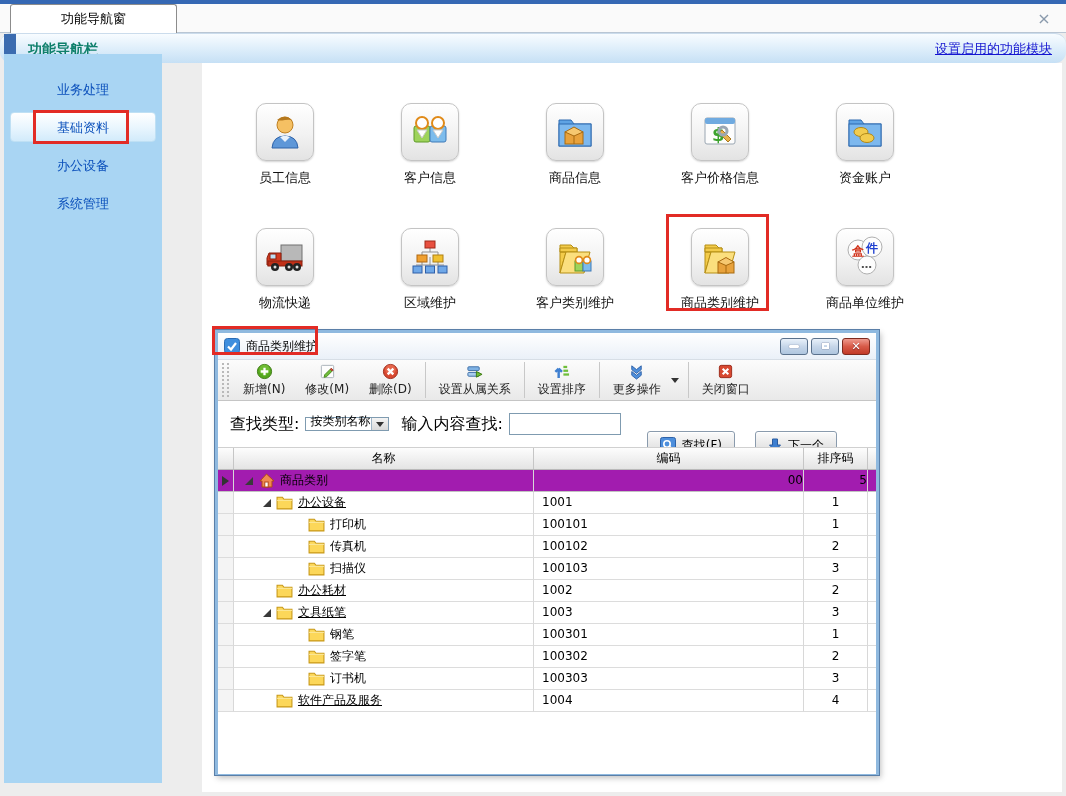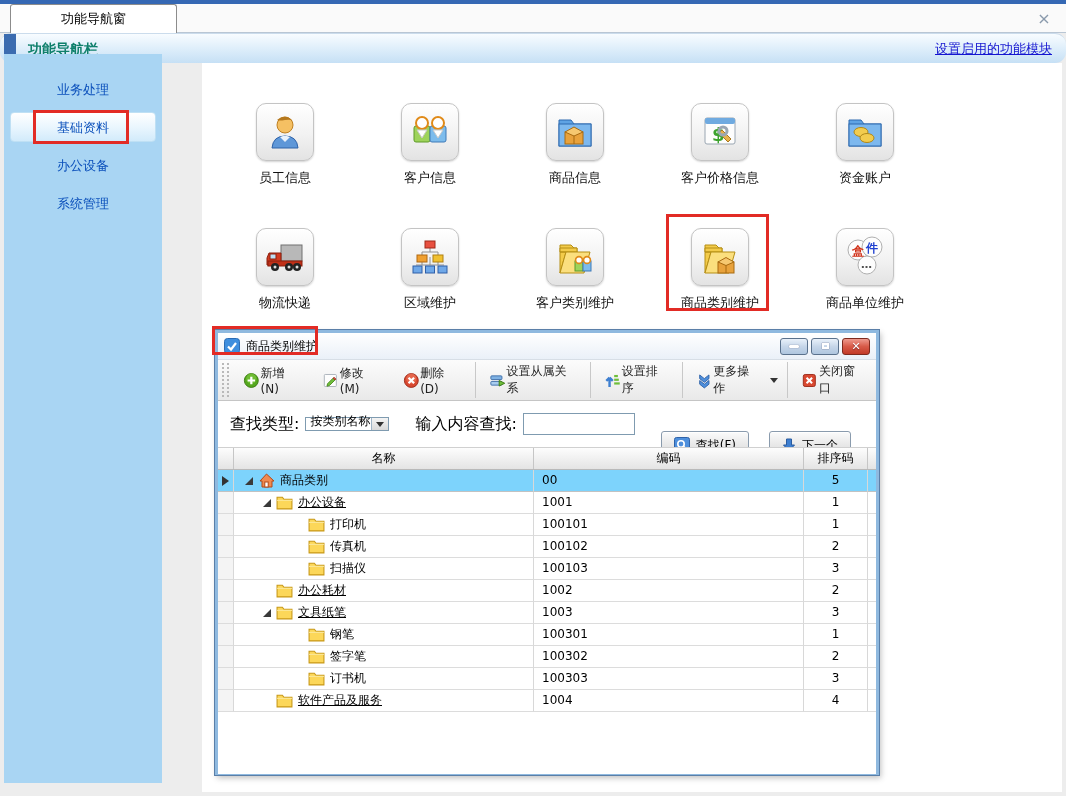--- a/index.html
+++ b/index.html
@@ -50,21 +50,21 @@
           background:linear-gradient(180deg,#E9F1FA 0%,#C6D6E9 50%,#AFC6DF 100%); cursor:pointer; }
   .wbtn.close { background:linear-gradient(180deg,#EE9A8E 0%,#D75A48 50%,#C23A28 100%); border-color:#7E2A1E; }
   .wbtn .bar { width:10px; height:3px; background:#FFF; border-radius:1px; box-shadow:0 0 1px #446; }
   .wbtn .sq { width:7px; height:6px; border:2px solid #FFF; box-shadow:0 0 1px #446; }
   .wbtn .x { color:#FFF; font-size:11px; font-weight:bold; line-height:1; text-shadow:0 1px 1px #722; }
 
   
   .dtoolbar { height:42px; background:linear-gradient(180deg,#FCFCFC,#E9E9E9); border-top:1px solid #D7DEE6; border-bottom:1px solid #C5C5C5;
               display:flex; align-items:stretch; padding-left:4px; }
   .grip { width:7px; margin:3px 4px 3px 0; border-left:2px dotted #B9B9B9; border-right:2px dotted #B9B9B9; }
-  .tbtn { display:flex; flex-direction:row; align-items:center; justify-content:center; gap:1px; padding:2px 10px;
+  .tbtn { display:flex; flex-direction:column; align-items:center; justify-content:center; gap:1px; padding:2px 10px;
           font-size:12px; color:#222; cursor:pointer; }
   .tbtn svg { width:17px; height:17px; }
   .tsep { width:1px; background:#C8C8C8; margin:2px 3px; }
   .caret { display:flex; align-items:center; padding-right:6px; cursor:pointer; }
   .caret::after { content:""; border-left:4px solid transparent; border-right:4px solid transparent; border-top:5px solid #333; }
 
   
   .srow { height:46px; display:flex; align-items:center; padding-left:12px; gap:6px; background:#FFF; }
   .slabel { font-size:16px; }
   .combo { width:84px; height:14px; border:1px solid #7F9BB0; background:#FFF; display:flex; align-items:flex-end; cursor:pointer; }
@@ -76,21 +76,21 @@
   .sbtn { height:28px; border:1px solid #8A9BAD; border-radius:3px; background:linear-gradient(180deg,#FBFBFB 0%,#E8E8E8 50%,#D7D7D7 100%);
           display:flex; align-items:center; gap:6px; padding:0 12px; font-size:12px; cursor:pointer; box-shadow:inset 0 1px 0 #FFF;margin-top:42px; }
   .sbtn.find { margin-left:20px; } .sbtn.next { margin-left:14px; }
 
   
   .tablewrap { position:relative; height:327px; background:#FFF; border-top:1px solid #D0D0D0; overflow:hidden; }
   .thead { display:flex; height:22px; background:linear-gradient(180deg,#FDFDFD,#E4E4E4); border-bottom:1px solid #B9B9B9; }
   .thead .hc { border-right:1px solid #C6C6C6; font-size:12px; text-align:center; line-height:21px; }
   .trow { display:flex; height:22px; background:#FFF; }
   .trow .c { border-right:1px solid #D8D8D8; border-bottom:1px solid #DCDCDC; font-size:12px; line-height:21px; }
-  .trow.sel .c { background:#7dd3fc; border-bottom:1px solid #C2C2C2; }
+  .trow.sel .c { background:#a21caf; border-bottom:1px solid #C2C2C2;text-align:right; }
   .gutw { width:16px; } .namew { width:300px; } .codew { width:270px; } .sortw { width:64px; } .fillw { flex:1; border-right:none!important; }
   .c.gut { background:#F4F4F4; position:relative; }
   .rowmark { position:absolute; left:4px; top:6px; width:0; height:0; border-left:7px solid #333; border-top:5px solid transparent; border-bottom:5px solid transparent; }
   .c.name { display:flex; align-items:center; }
   .c.name.l0 { padding-left:10px; } .c.name.l1 { padding-left:28px;text-decoration:underline; } .c.name.l2 { padding-left:60px; }
   .exp { width:10px; height:10px; margin-right:4px; position:relative; cursor:pointer; flex:0 0 10px; }
   .exp::after { content:""; position:absolute; left:1px; bottom:1px; width:0; height:0; border-left:8px solid transparent; border-bottom:8px solid #3A3A3A; }
   .sp { width:10px; margin-right:4px; flex:0 0 10px; }
   .ticon { width:17px; height:15px; margin-right:5px; flex:0 0 17px; }
   .c.code { padding-left:8px; }
@@ -354,21 +354,21 @@
         <span>关闭窗口</span>
       </div>
     </div>
 
     <div class="srow">
       <span class="slabel">查找类型:</span>
       <div class="combo">
         <span class="cval">按类别名称</span>
         <span class="cdd"></span>
       </div>
-      <span class="slabel" style="margin-left:20px">输入内容查找:</span>
+      <span class="slabel" style="margin-left:6px">输入内容查找:</span>
       <input class="sinput" type="text" value="" style="">
       <div class="sbtn find">
         <svg width="16" height="16" viewBox="0 0 16 16">
             <rect x="0.5" y="0.5" width="15" height="15" rx="2" fill="#4E8FDC" stroke="#2F62A8"></rect>
             <circle cx="7" cy="7" r="3.2" fill="none" stroke="#FFF" stroke-width="1.6"></circle>
             <path d="M9.5 9.5 l3 3" stroke="#FFF" stroke-width="1.8"></path>
           </svg>
         <span>查找(F)</span>
       </div>
       <div class="sbtn next">

